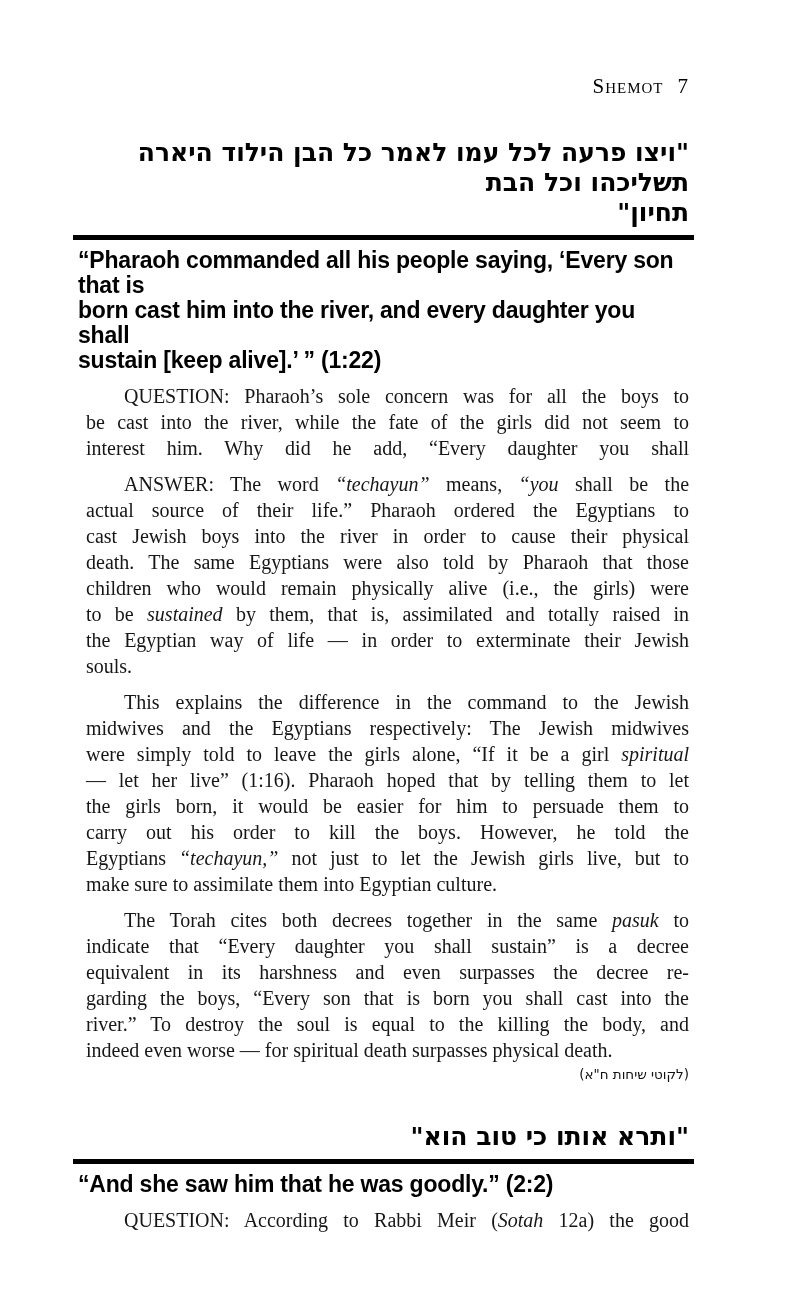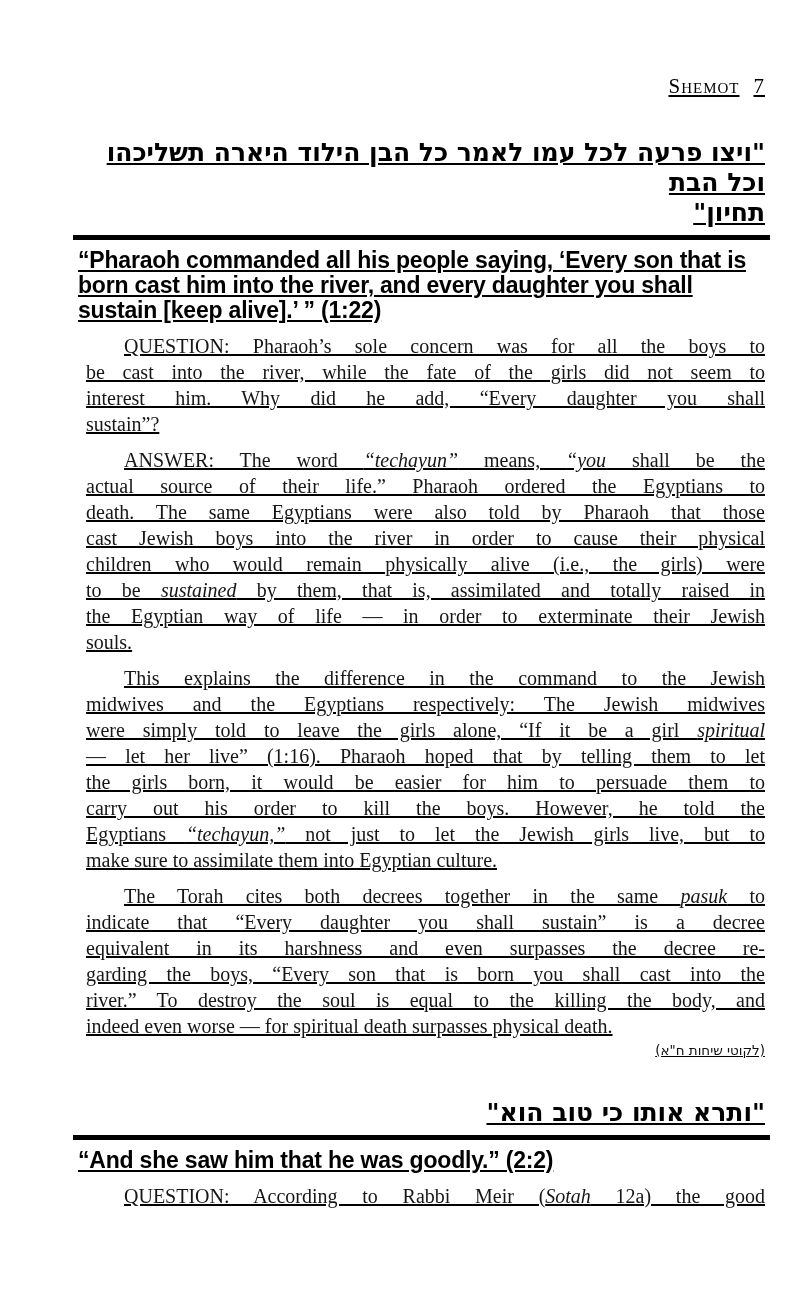--- a/index.html
+++ b/index.html
@@ -1,20 +1,20 @@
 <!DOCTYPE html>
 <html><head>
 <meta charset="utf-8">
 <style>
   html,body { margin:0; padding:0; background:#e8e8e8; }
   .page {
     width:800px; height:1300px; background:#ffffff; margin:0 auto;
     box-sizing:border-box; overflow:hidden; position:relative;
   }
-  .content { padding:74px 35px 0 78px;text-decoration:underline; }
+  .content { padding:74px 111px 0 78px; }
 
   .page-header {
     font-family:"Liberation Serif", serif;
     font-size:21px; line-height:25px; color:#000;
     text-align:right; letter-spacing:1px;
   }
   .page-header .sc { font-variant:small-caps; }
   .page-header .pn { margin-left:14px; }
 
   .hebrew-heading {
@@ -61,27 +61,26 @@
     </div>
     <div>
         <section class="book-section">
           <div class="hebrew-heading" dir="rtl">"ויצו פרעה לכל עמו לאמר כל הבן הילוד היארה תשליכהו וכל הבת<br>תחיון"</div>
           <div class="rule"></div>
           <div class="english-heading">“Pharaoh commanded all his people saying, ‘Every son that is<br>born cast him into the river, and every daughter you shall<br>sustain [keep alive].’ ” (1:22)</div>
           <div class="para">
             <div class="line first">QUESTION: Pharaoh’s sole concern was for all the boys to</div>
             <div class="line">be cast into the river, while the fate of the girls did not seem to</div>
             <div class="line">interest him. Why did he add, “Every daughter you shall</div>
-            <div class="line last">sustain”?</div>
           </div>
           <div class="para">
             <div class="line first">ANSWER: The word <i>“techayun”</i> means, <i>“you</i> shall be the</div>
             <div class="line">actual source of their life.” Pharaoh ordered the Egyptians to</div>
+            <div class="line">cast Jewish boys into the river in order to cause their physical</div>
             <div class="line">death. The same Egyptians were also told by Pharaoh that those</div>
-            <div class="line">cast Jewish boys into the river in order to cause their physical</div>
             <div class="line">children who would remain physically alive (i.e., the girls) were</div>
             <div class="line">to be <i>sustained</i> by them, that is, assimilated and totally raised in</div>
             <div class="line">the Egyptian way of life — in order to exterminate their Jewish</div>
             <div class="line last">souls.</div>
           </div>
           <div class="para">
             <div class="line first">This explains the difference in the command to the Jewish</div>
             <div class="line">midwives and the Egyptians respectively: The Jewish midwives</div>
             <div class="line">were simply told to leave the girls alone, “If it be a girl <i>spiritual</i></div>
             <div class="line">— let her live” (1:16). Pharaoh hoped that by telling them to let</div>

